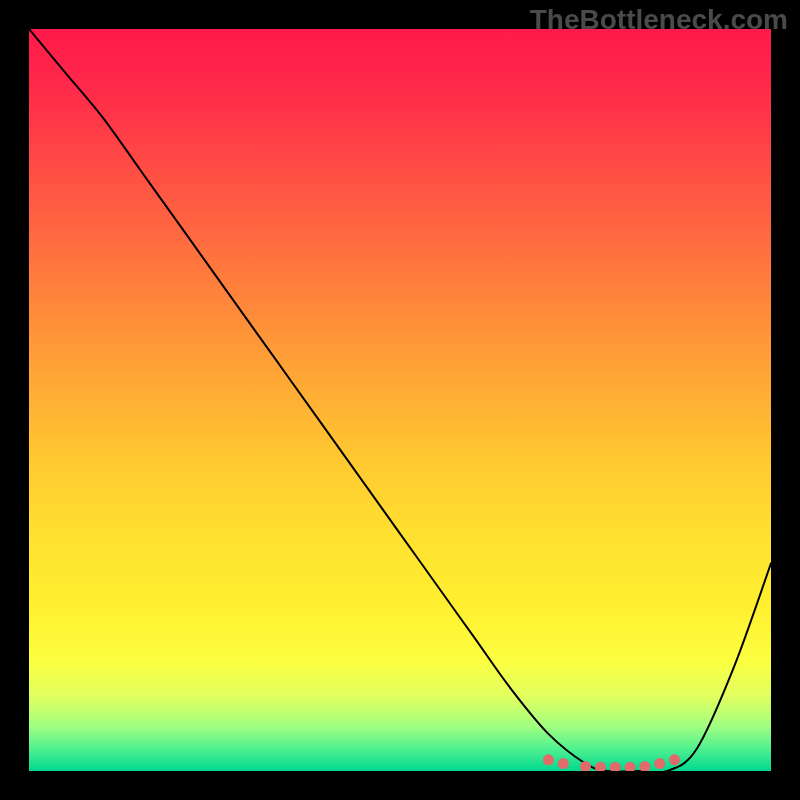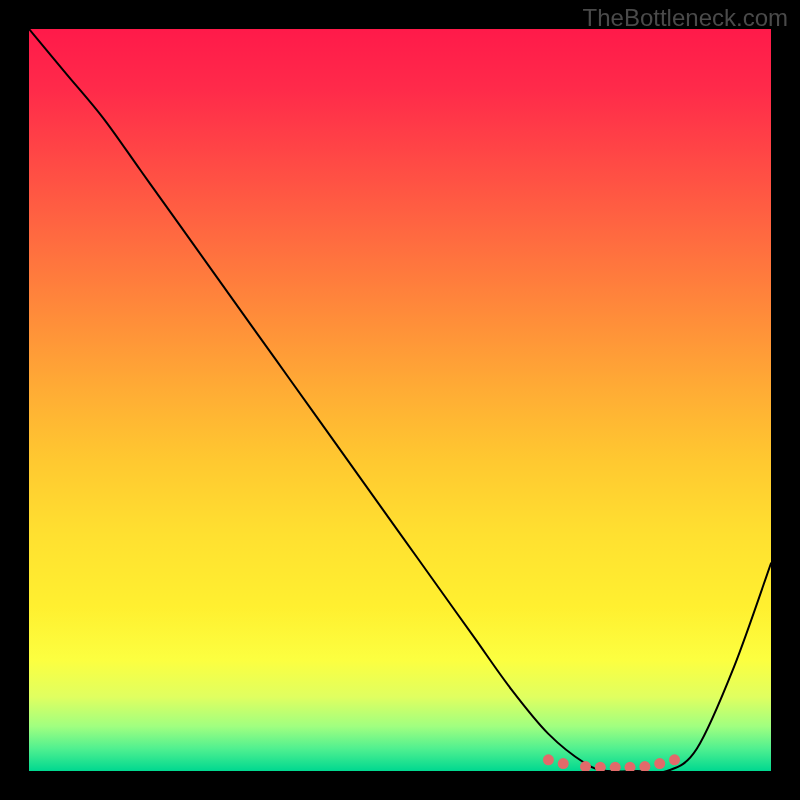--- a/index.html
+++ b/index.html
@@ -8,22 +8,22 @@
     height: 800px;
     background: #000;
     position: relative;
     font-family: Arial, sans-serif;
   }
   .watermark {
     position: absolute;
     top: 4px;
     right: 12px;
     color: #4a4a4a;
-    font-size: 24px;
-    font-weight: normal;
+    font-size: 28px;
+    font-weight: bold;
     z-index: 10;
   }
   .plot-area {
     position: absolute;
     left: 29px;
     top: 29px;
     width: 742px;
     height: 742px;
     overflow: hidden;
   }

